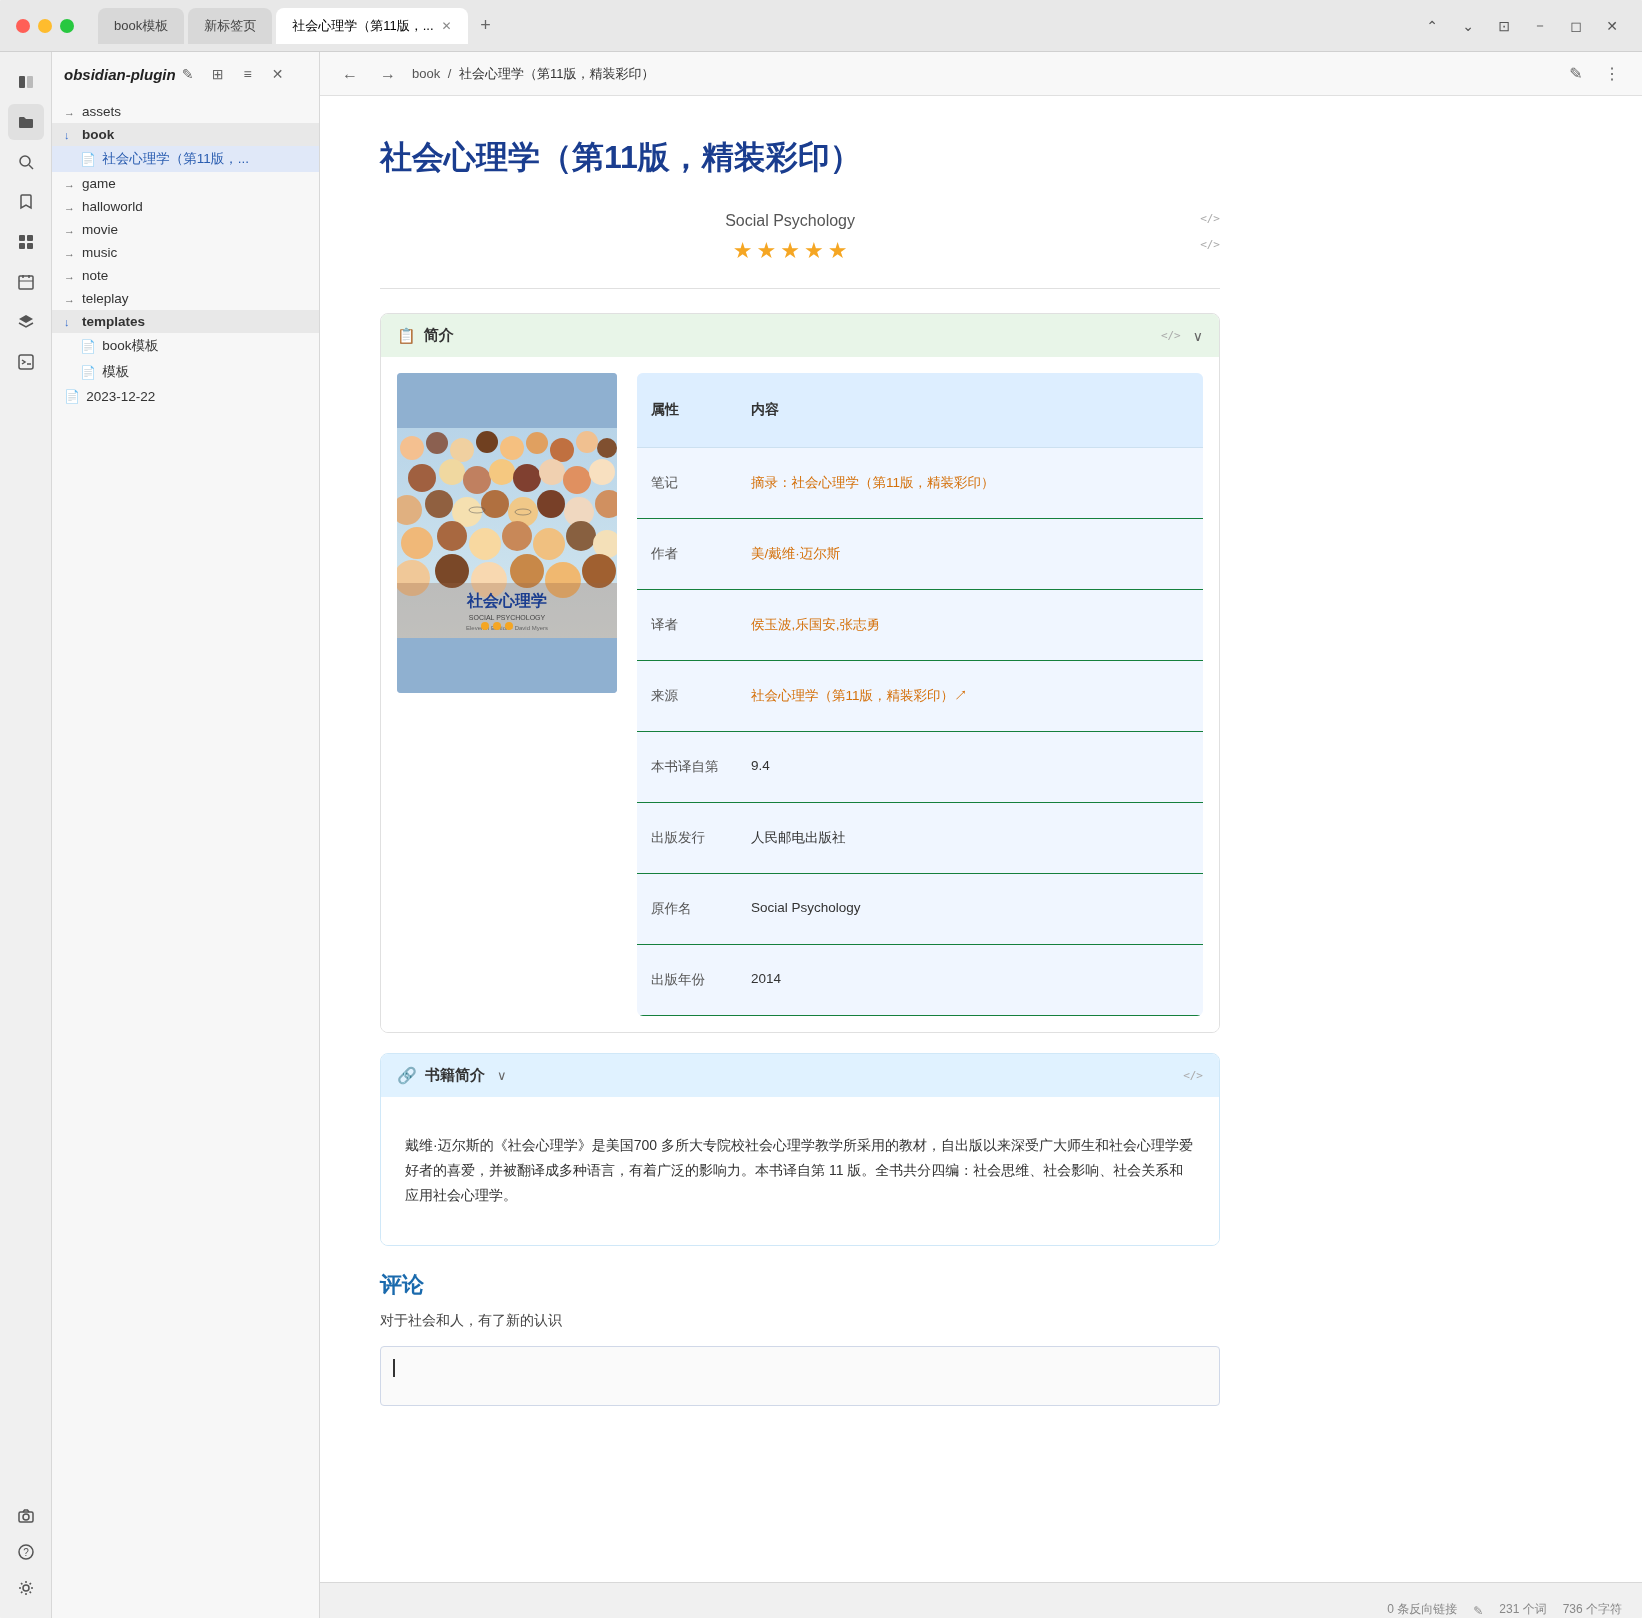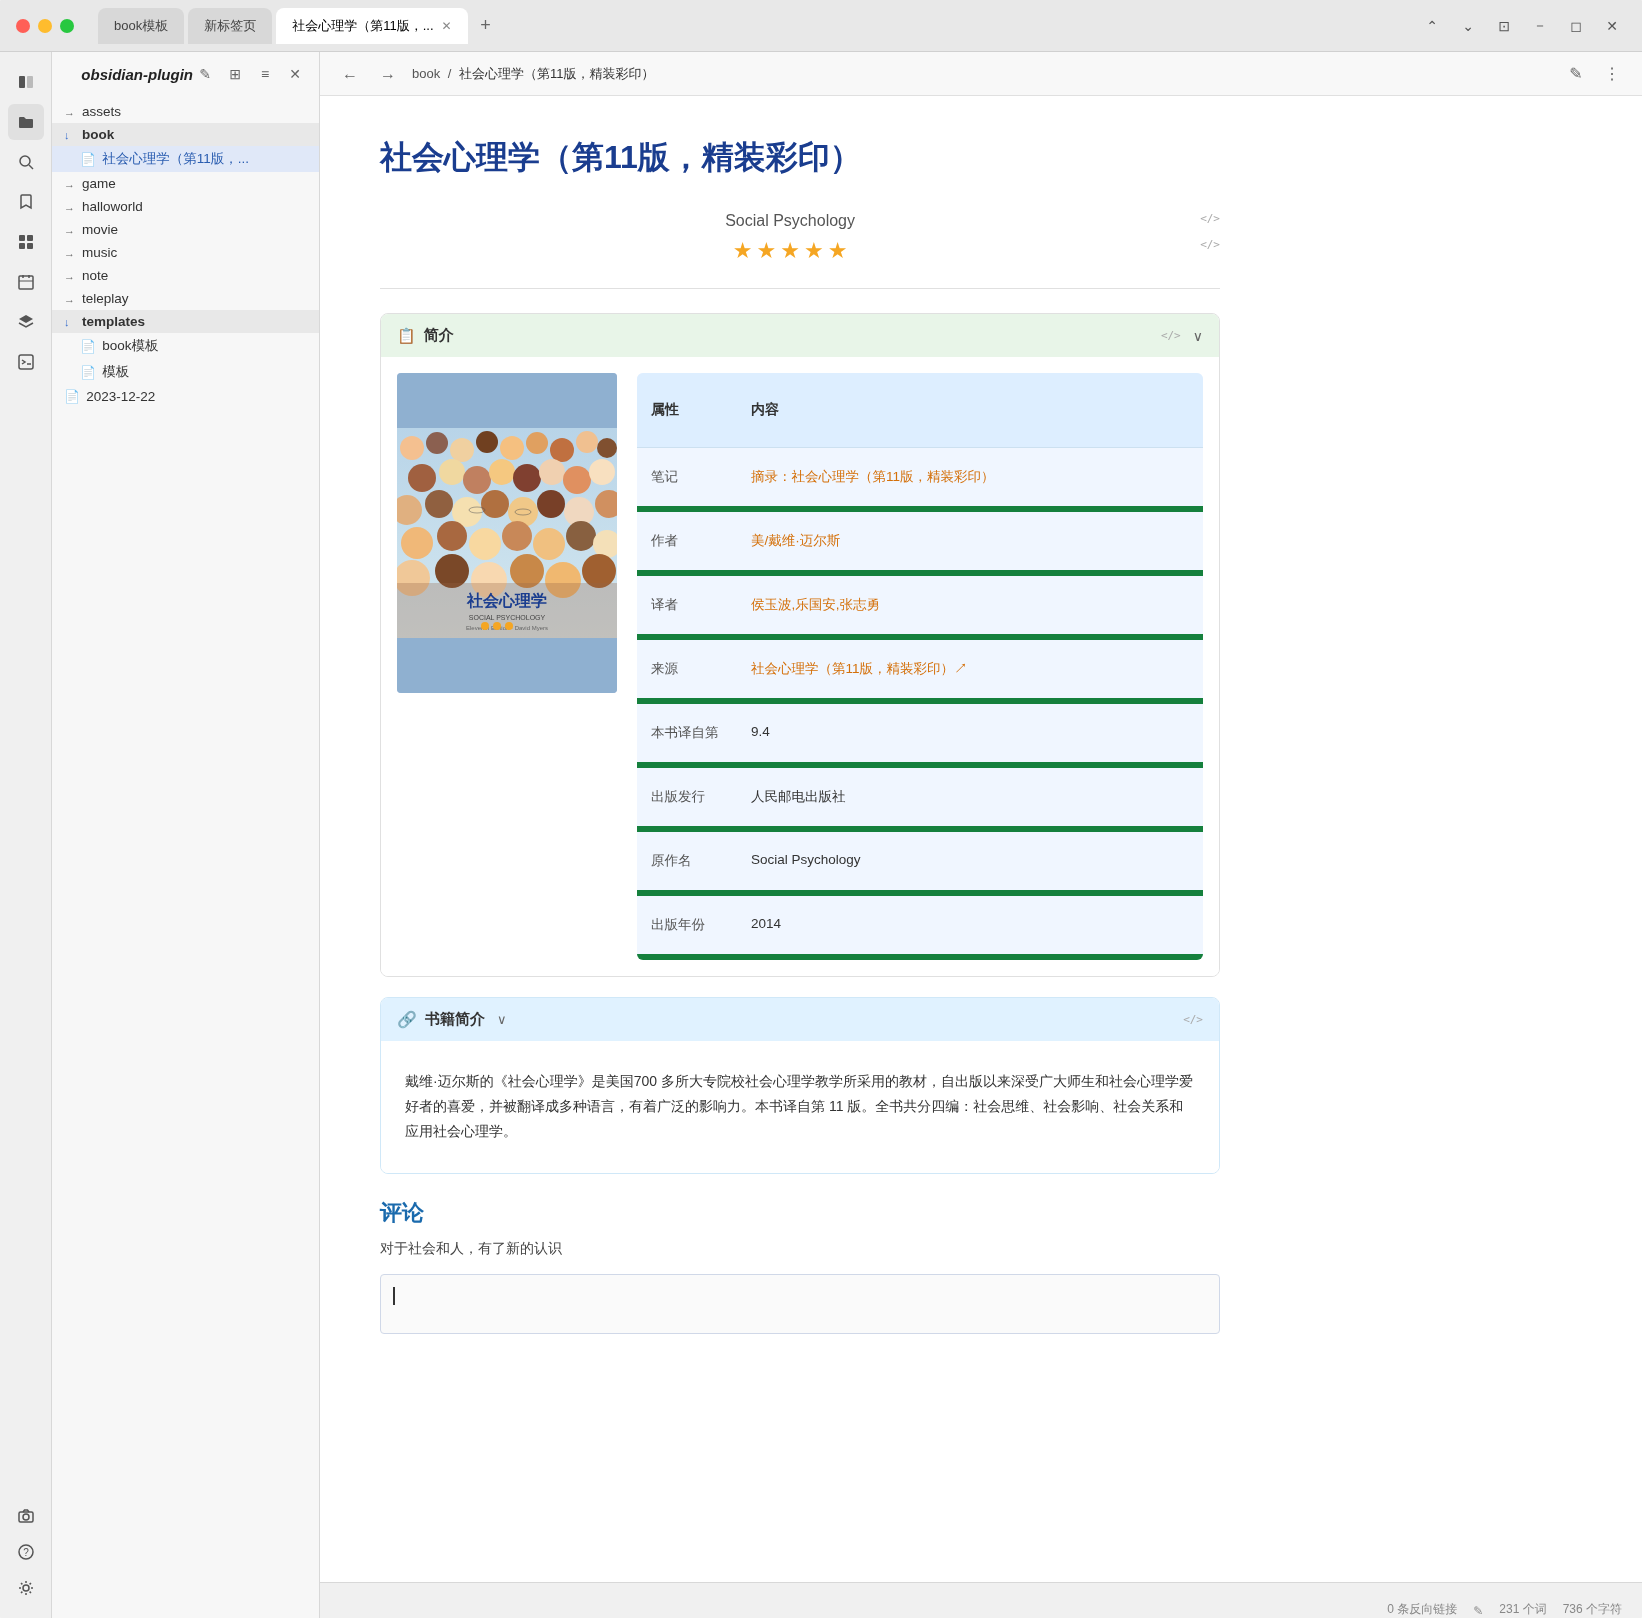--- a/index.html
+++ b/index.html
@@ -27,21 +27,21 @@
     .main-layout { display: flex; flex: 1; overflow: hidden; }
 
     
     .sidebar-icons { width: 52px; background: #f0f0f0; border-right: 1px solid #d8d8d8; display: flex; flex-direction: column; align-items: center; padding: 12px 0; gap: 4px; }
     .sidebar-icon-btn { width: 36px; height: 36px; border-radius: 6px; border: none; background: transparent; cursor: pointer; display: flex; align-items: center; justify-content: center; color: #555; font-size: 18px; }
     .sidebar-icon-btn.active { background: #e0e0e0; }
     .sidebar-icons-bottom { margin-top: auto; }
 
     
     .file-tree { width: 268px; background: #f7f7f7; border-right: 1px solid #d8d8d8; display: flex; flex-direction: column; overflow: hidden; }
-    .file-tree-header { padding: 10px 12px; display: flex; align-items: center; justify-content: flex-end; }
+    .file-tree-header { padding: 10px 12px; display: flex; align-items: center; justify-content: flex-start; }
     .vault-name { font-size: 15px; font-weight: 700; color: #222; font-style: italic; }
     .file-tree-actions { display: flex; gap: 6px; }
     .file-action-btn { width: 24px; height: 24px; border: none; background: transparent; cursor: pointer; color: #666; font-size: 14px; display: flex; align-items: center; justify-content: center; border-radius: 4px; }
     .file-tree-content { flex: 1; overflow-y: auto; padding: 4px 0; }
     .tree-item { display: flex; align-items: center; padding: 4px 12px; cursor: pointer; font-size: 13.5px; color: #333; gap: 6px; user-select: none; }
     .tree-item.active { background: #e0e8f8; color: #2a5db0; }
     .tree-item.selected-folder { background: #e8e8e8; }
     .tree-item .arrow { font-size: 11px; color: #666; width: 12px; }
     .tree-item .file-icon { font-size: 13px; }
     .tree-item .item-name { flex: 1; overflow: hidden; text-overflow: ellipsis; white-space: nowrap; }
@@ -73,29 +73,29 @@
 
     
     .info-section { display: flex; gap: 20px; padding: 16px; background: #fff; }
     .book-cover { width: 220px; height: 320px; flex-shrink: 0; border-radius: 4px; overflow: hidden; background: linear-gradient(135deg, #c8d8f0 0%, #a0b8d8 100%); position: relative; display: flex; align-items: center; justify-content: center; }
     .book-cover-inner { width: 100%; height: 100%; background: #8fb0d0; display: flex; flex-direction: column; align-items: center; justify-content: center; position: relative; overflow: hidden; text-align: center; }
 
     
     .props-table { flex: 1; background: #f0f6ff; border-radius: 6px; overflow: hidden; }
     .props-table table { width: 100%; border-collapse: collapse; }
     .props-table th { background: #ddeeff; padding: 28px 14px; text-align: left; font-size: 14px; color: #333; border-bottom: 1px solid #cce0f0; }
-    .props-table td { padding: 20px 14px; font-size: 13.5px; color: #333; border-bottom: 6px solid #15803d; vertical-align: top; }
+    .props-table td { padding: 26px 14px; font-size: 13.5px; color: #333; border-bottom: 1px solid #15803d; vertical-align: top; }
     .props-table td:first-child { color: #555; font-weight: 500; width: 100px; }
     .props-table a { color: #d4700a; text-decoration: none; }
 
     
     .book-intro-section { border: 1px solid #d0e8f8; border-radius: 8px; margin-bottom: 20px; overflow: hidden; }
     .book-intro-header { background: #e0f2ff; padding: 12px 16px; display: flex; align-items: center; gap: 8px; cursor: pointer; }
     .book-intro-title { font-size: 15px; font-weight: 600; color: #333; }
-    .book-intro-content { padding: 28px 24px; font-size: 14px; line-height: 1.8; color: #333; background: #fff; }
+    .book-intro-content { padding: 36px 24px; font-size: 14px; line-height: 1.8; color: #333; background: #fff; }
 
     
     .comment-section { margin-top: 24px; }
     .comment-title { font-size: 22px; font-weight: 700; color: #1a6aad; margin-bottom: 12px; }
     .comment-text { font-size: 14px; color: #444; margin-bottom: 16px; }
 
     
     .status-bar { height: 36px; background: #f0f0f0; border-top: 1px solid #d8d8d8; display: flex; align-items: flex-end; justify-content: flex-end; padding: 0 20px; font-size: 12px; color: #888; gap: 16px; flex-shrink: 0; }
 
     

